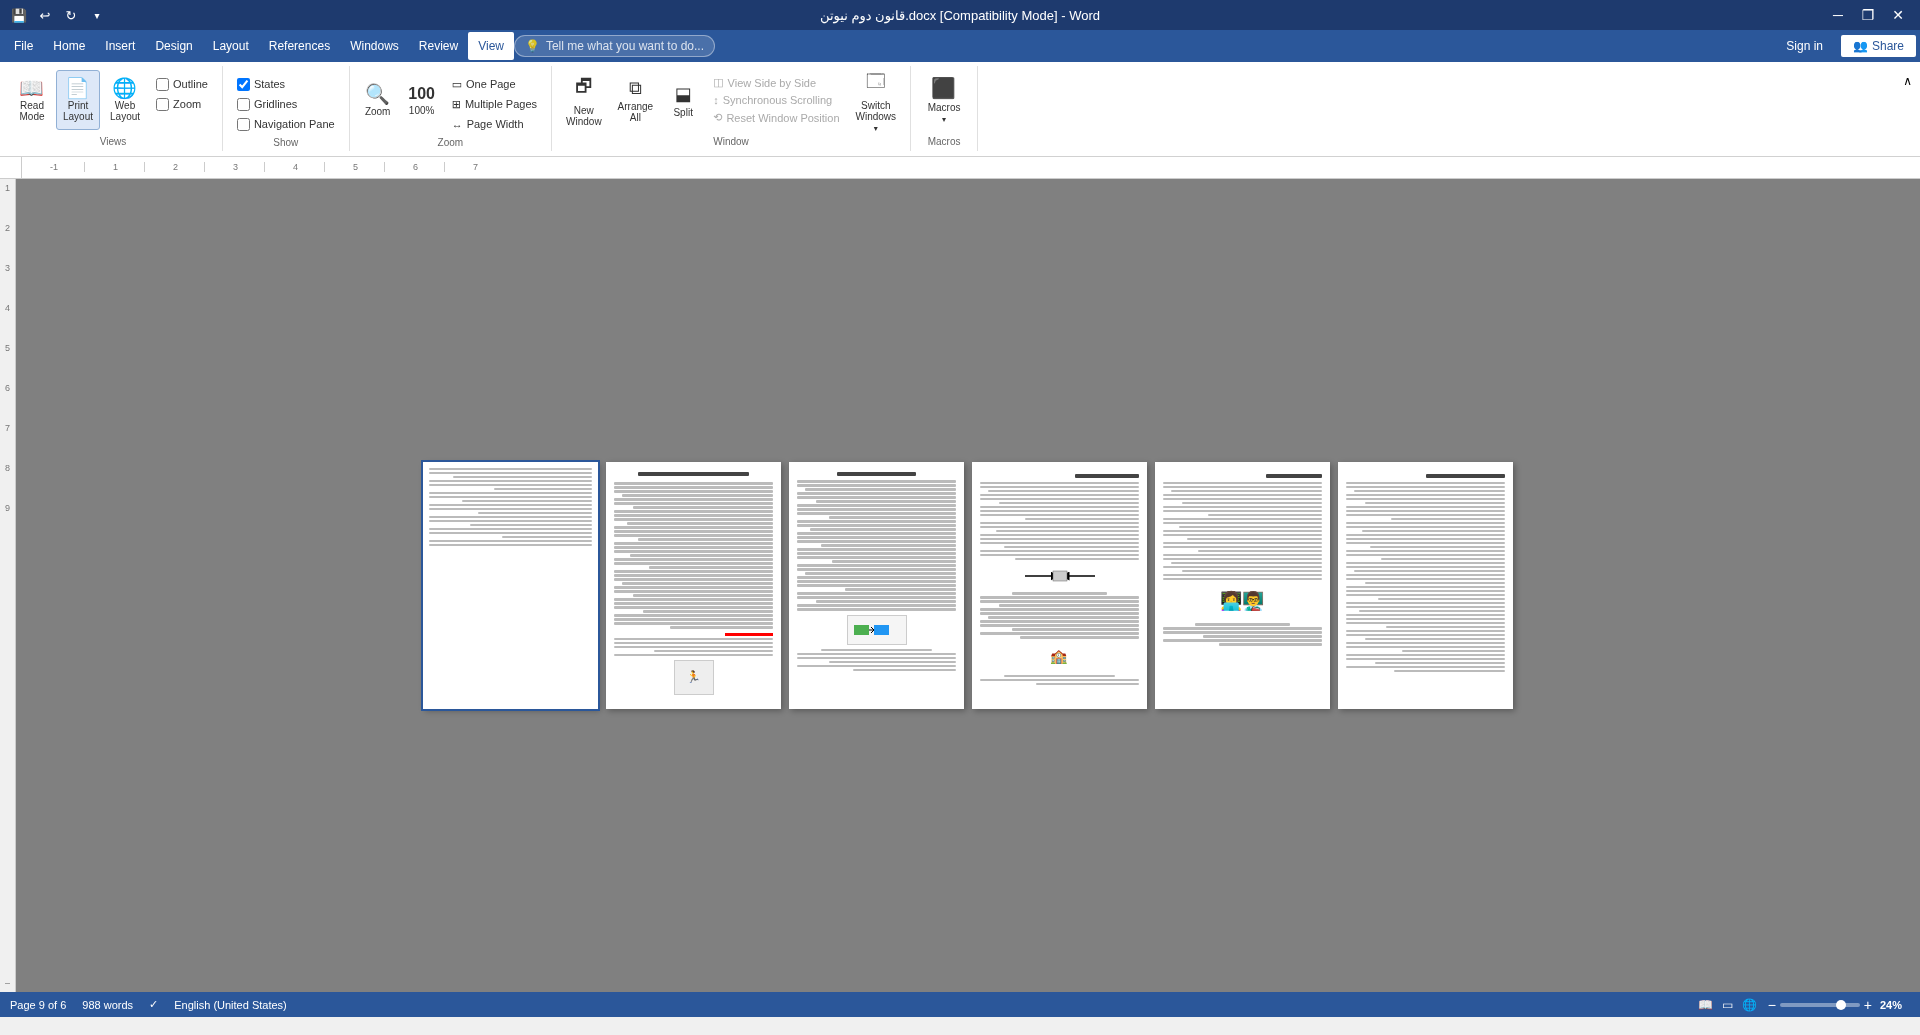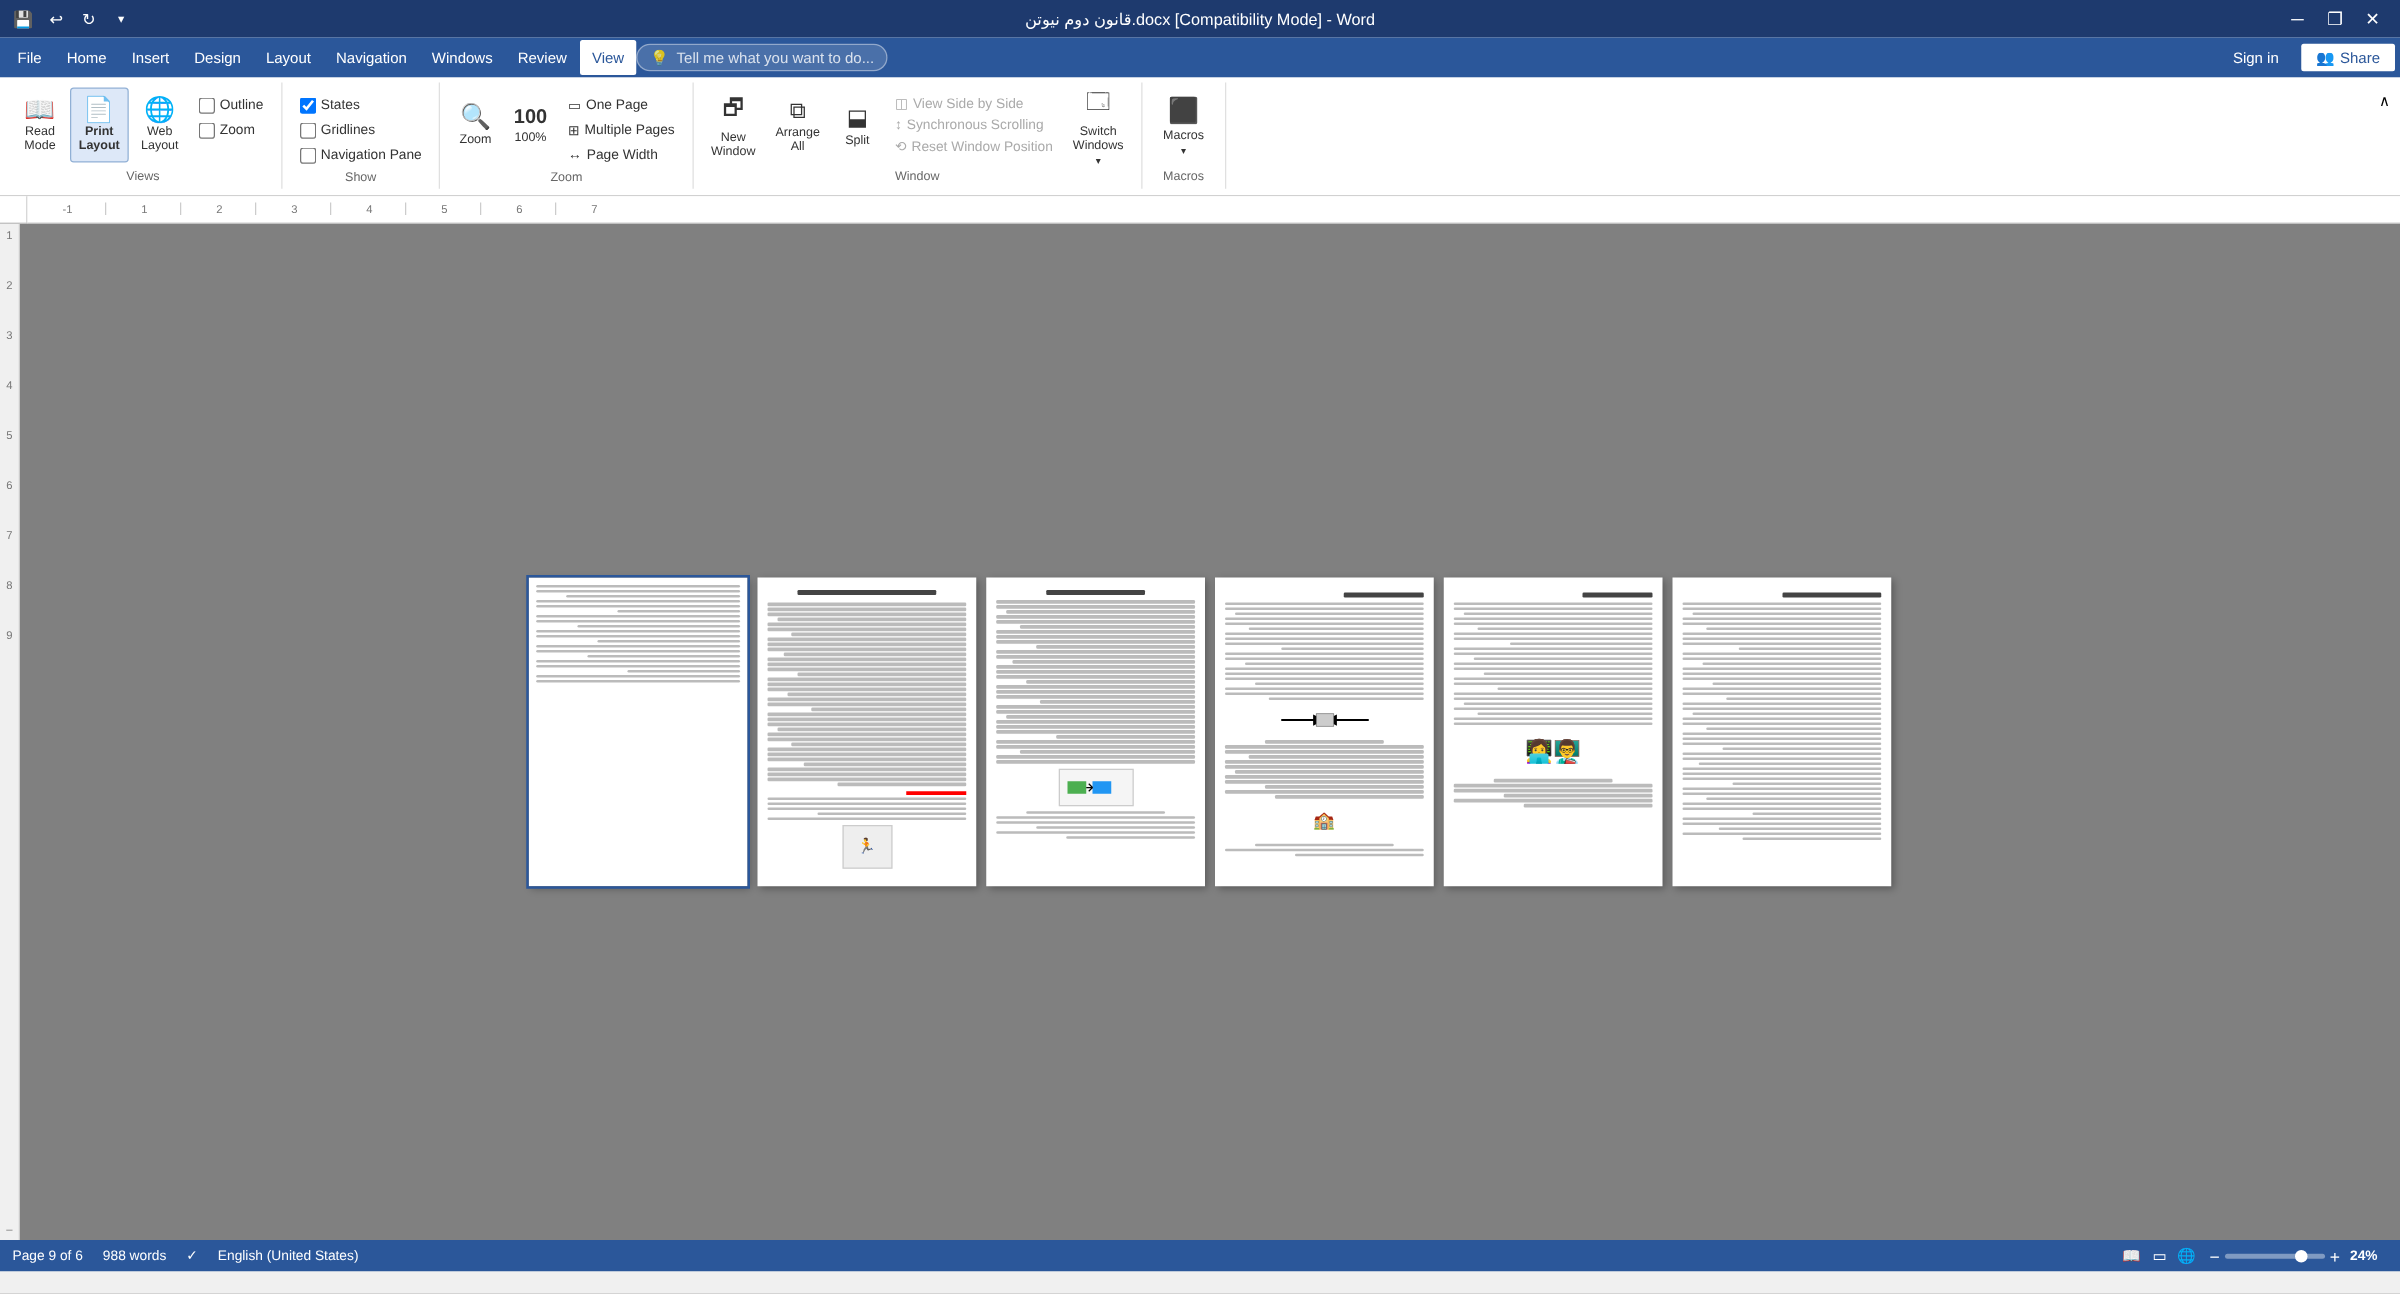--- a/index.html
+++ b/index.html
@@ -209,21 +209,21 @@
     <div class="title-btn close">✕</div>
   </div>
 </div>
 
 <div id="menu-bar">
   <div class="menu-item">File</div>
   <div class="menu-item">Home</div>
   <div class="menu-item">Insert</div>
   <div class="menu-item">Design</div>
   <div class="menu-item">Layout</div>
-  <div class="menu-item">Navigation</div>
+  <div class="menu-item">References</div>
   <div class="menu-item">Windows</div>
   <div class="menu-item">Review</div>
   <div class="menu-item active">View</div>
   <div class="tell-me-box">
     <span>💡</span>
     <span>Tell me what you want to do...</span>
   </div>
   <div class="menu-right">
     <div class="sign-in-btn">Sign in</div>
     <button class="share-btn">
@@ -237,21 +237,21 @@
   <div class="ribbon-content">
 
     <div class="ribbon-group">
       <div class="ribbon-group-items">
         <div class="ribbon-btn">
           <div class="ribbon-btn-icon">📖</div>
           <div style="font-size:10px;">Read<br>Mode</div>
         </div>
         <div class="ribbon-btn active">
           <div class="ribbon-btn-icon">📄</div>
-          <div style="font-size:10px;font-weight:bold;">Print<br>Layout</div>
+          <div style="font-size:10px;">Print<br>Layout</div>
         </div>
         <div class="ribbon-btn">
           <div class="ribbon-btn-icon">🌐</div>
           <div style="font-size:10px;">Web<br>Layout</div>
         </div>
         <div class="ribbon-col">
           <label class="ribbon-btn-small">
             <input type="checkbox" style="">
             <span>Outline</span>
           </label>

